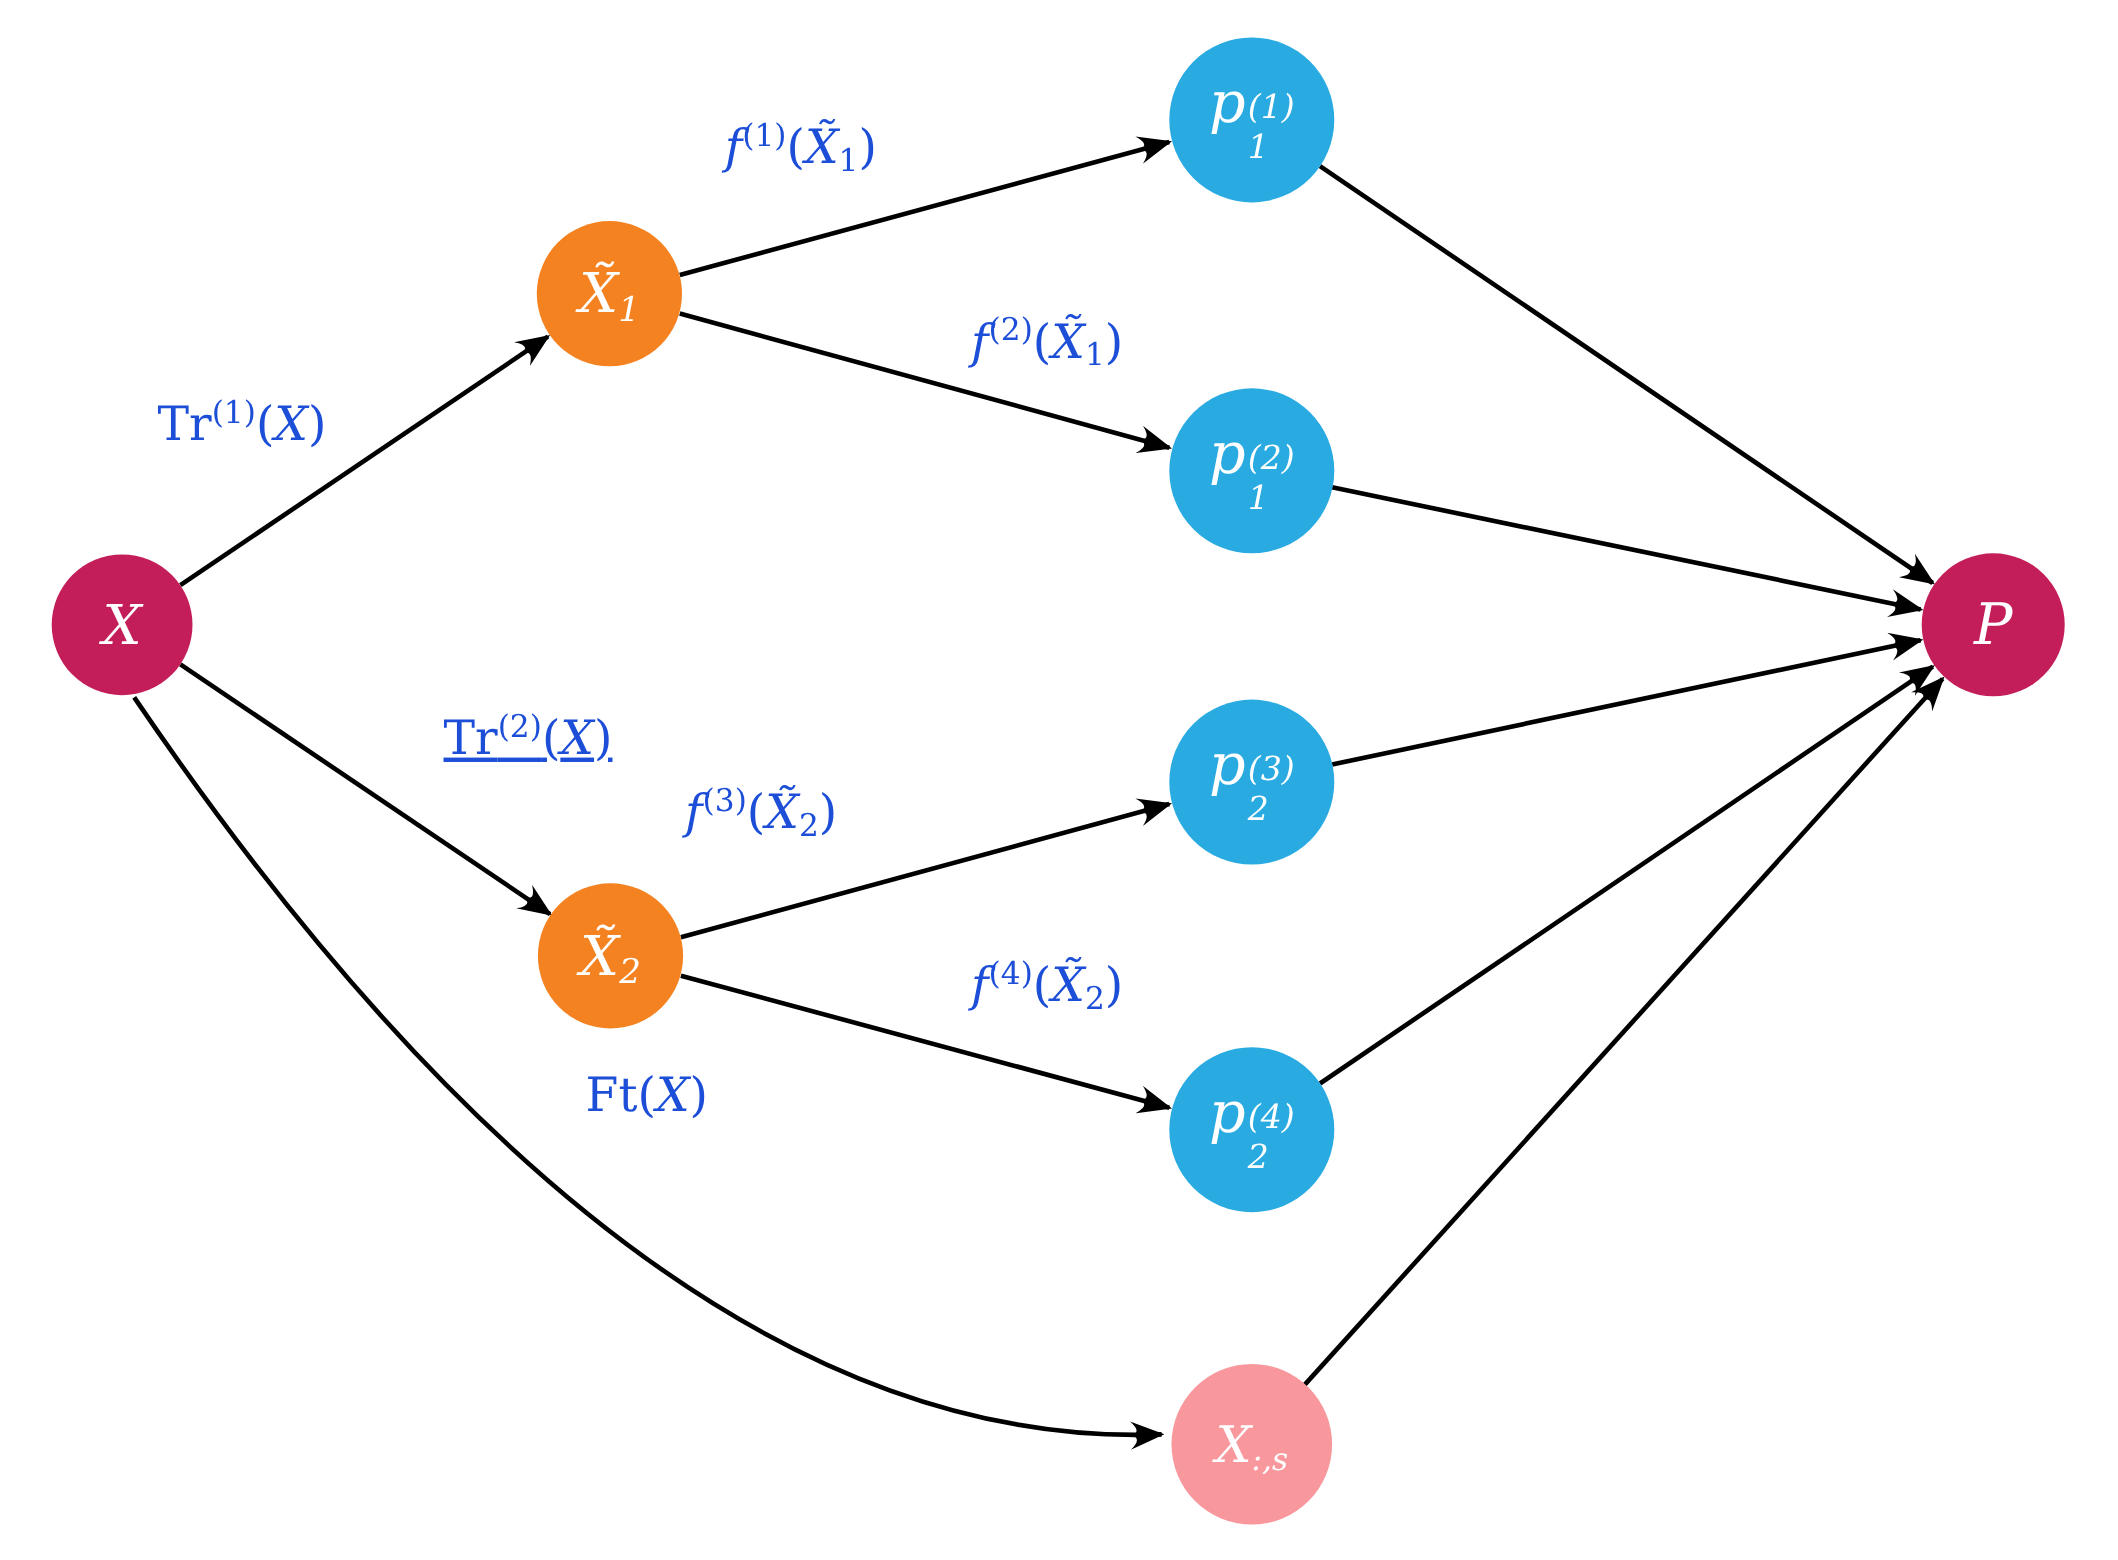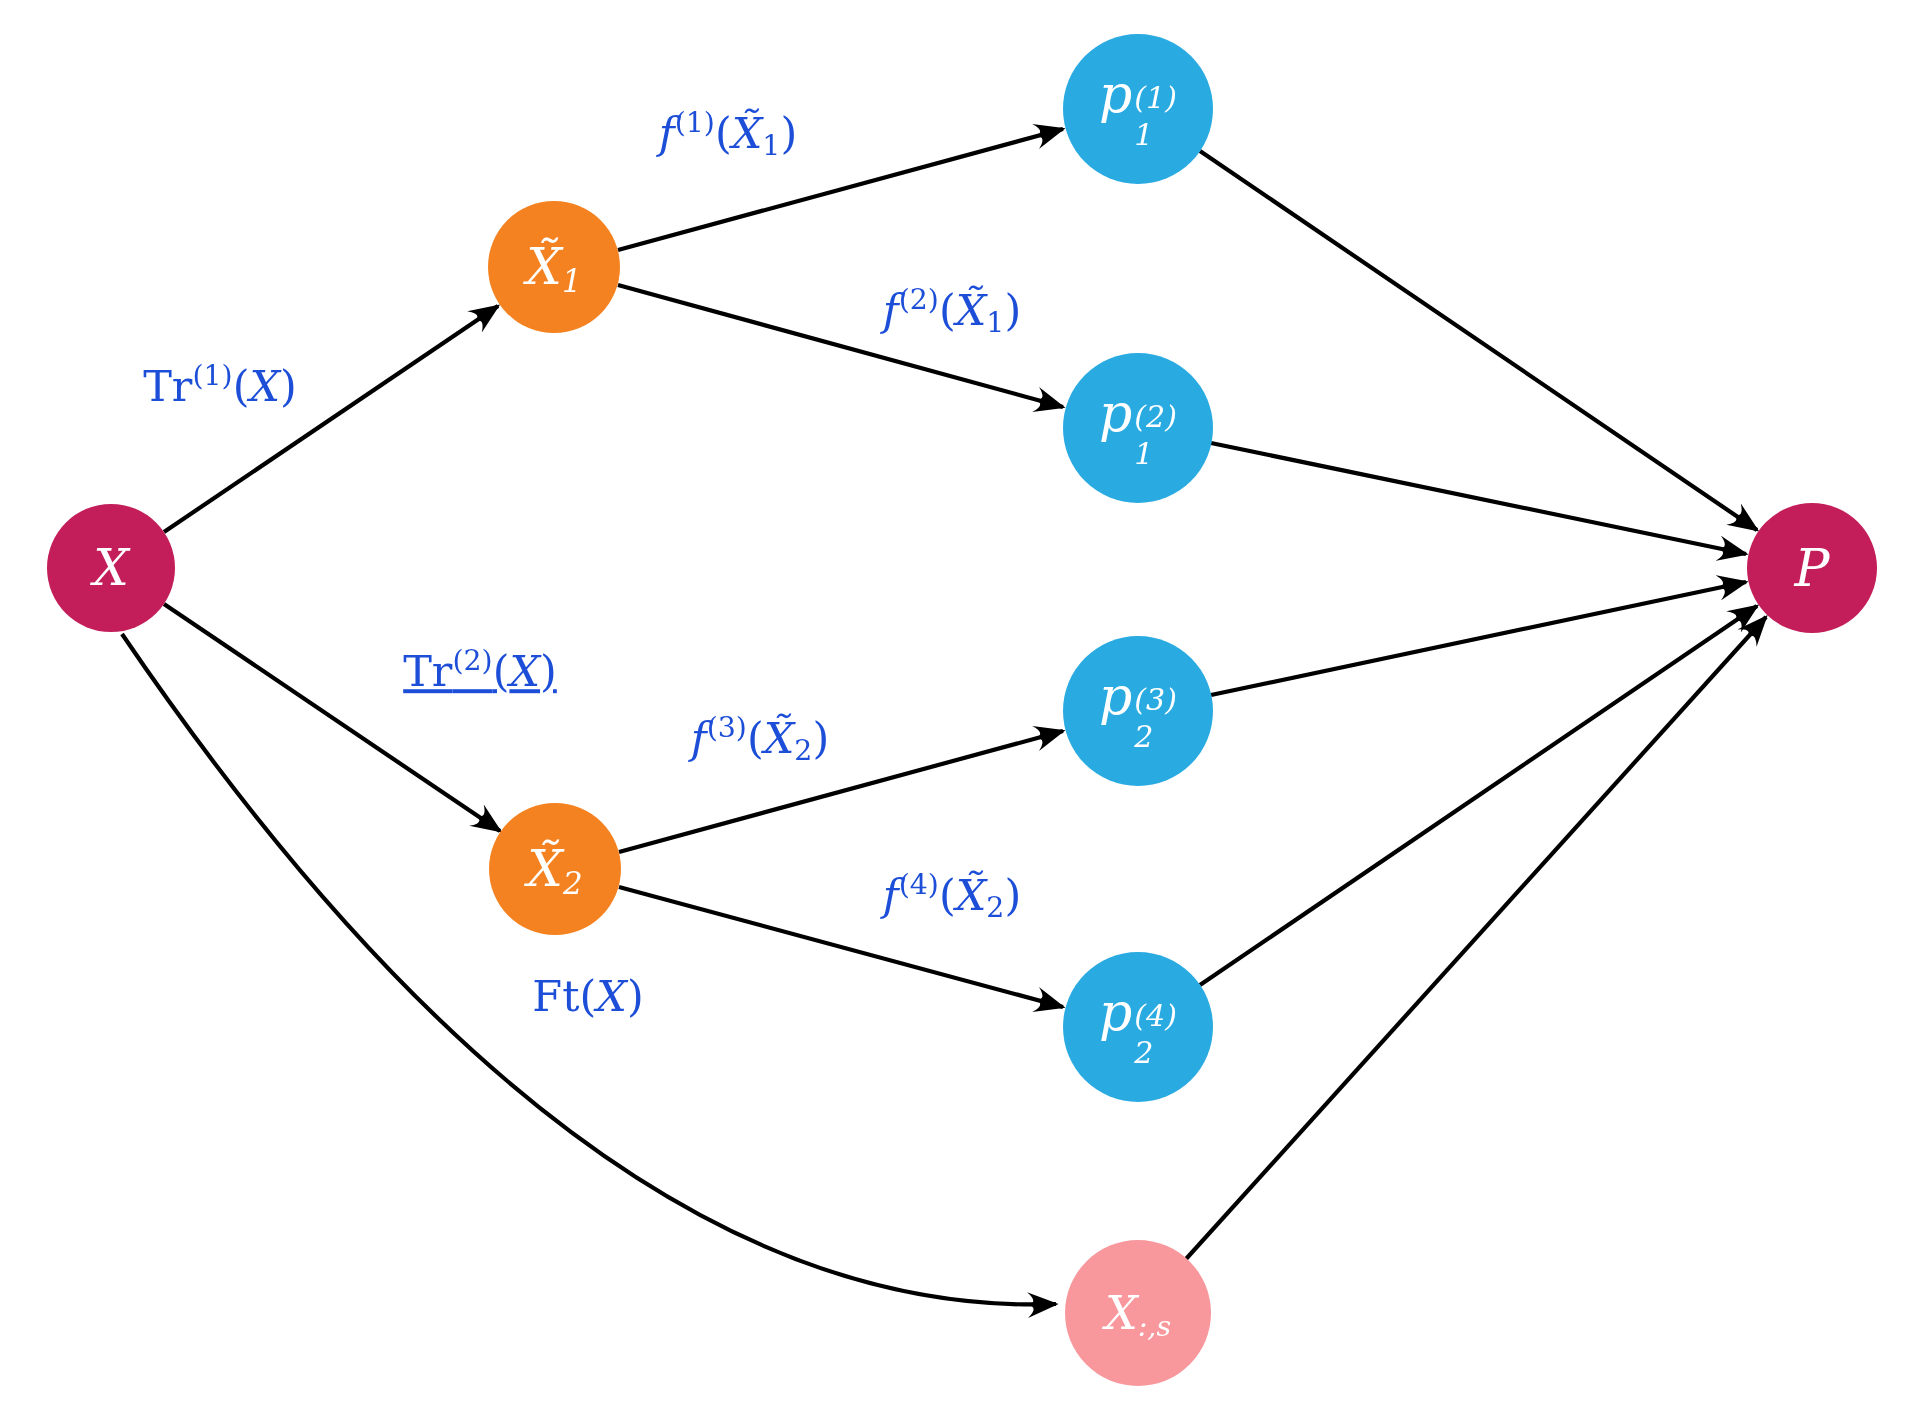--- a/index.html
+++ b/index.html
@@ -158,21 +158,21 @@
   </div>
 
   <div class="edge-label" style="left:728px;top:135px;">
     <span class="fn-italic">f</span><span class="esup">(1)</span><span class="paren">(</span><span class="earg">X̃</span><span class="esub">1</span><span class="paren">)</span>
   </div>
 
   <div class="edge-label" style="left:952px;top:312px;">
     <span class="fn-italic">f</span><span class="esup">(2)</span><span class="paren">(</span><span class="earg">X̃</span><span class="esub">1</span><span class="paren">)</span>
   </div>
 
-  <div class="edge-label" style="left:760px;top:740px;">
+  <div class="edge-label" style="left:692px;top:740px;">
     <span class="fn-italic">f</span><span class="esup">(3)</span><span class="paren">(</span><span class="earg">X̃</span><span class="esub">2</span><span class="paren">)</span>
   </div>
 
   <div class="edge-label" style="left:952px;top:897px;">
     <span class="fn-italic">f</span><span class="esup">(4)</span><span class="paren">(</span><span class="earg">X̃</span><span class="esub">2</span><span class="paren">)</span>
   </div>
 
 </div>
 
 </body></html>

